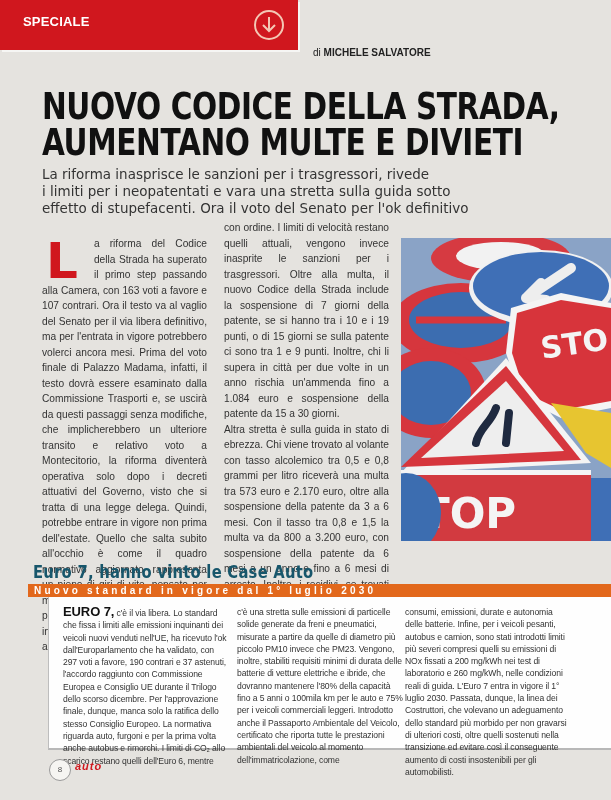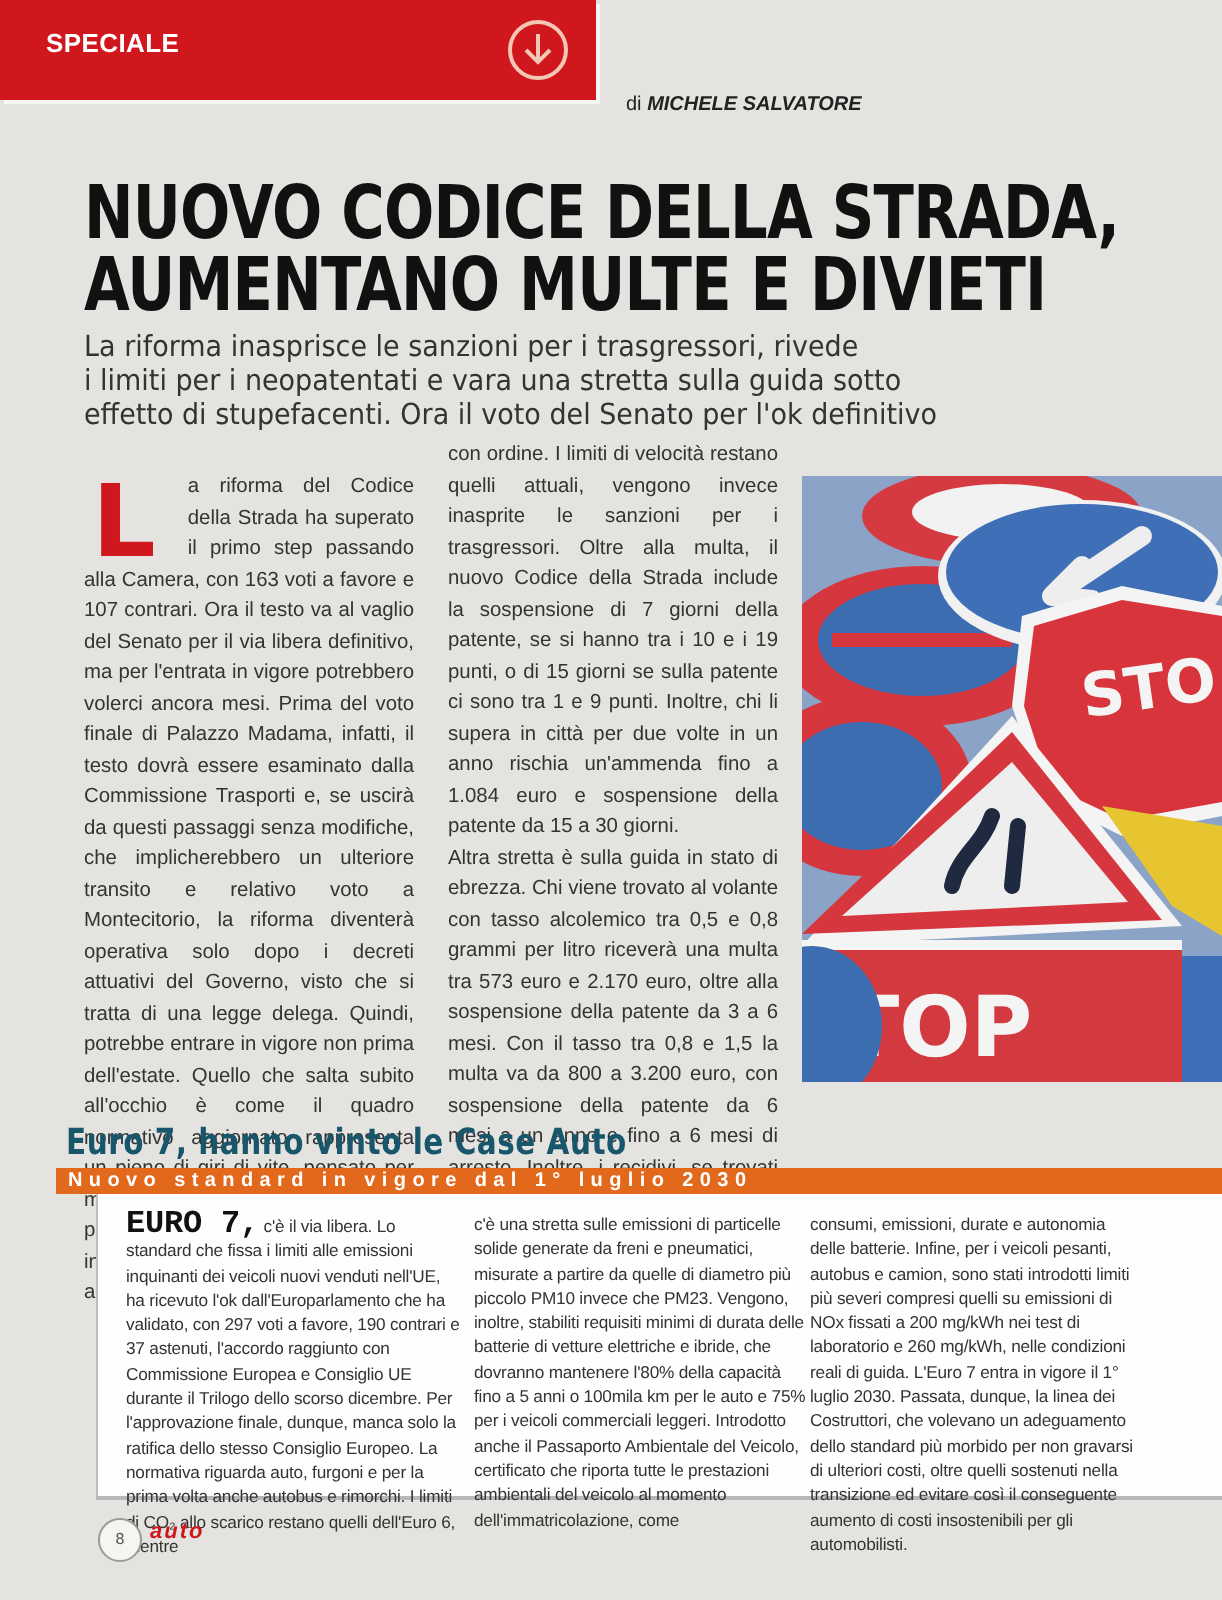--- a/index.html
+++ b/index.html
@@ -6,21 +6,21 @@
   html, body { width: 611px; height: 800px; overflow: hidden; }
   body { background: #e5e3df; font-family: "Liberation Sans", sans-serif; color: #2a2a2a; position: relative; }
 
   .header-band { position: absolute; left: 0; top: 0; width: 298px; height: 50px; background: #d0171e; box-shadow: 2px 2px 0 #f6f6f4; text-align: center; }
   .header-band .kicker { position: absolute; left: 23px; top: 15px; color: #fff; font-weight: bold; font-size: 13px; line-height: 13px; letter-spacing: 0.2px; }
   .header-band .section { position: absolute; left: 23px; top: 29px; color: #fff; font-weight: bold; font-size: 13px; line-height: 13px; letter-spacing: 0.1px; }
   .header-band .dl-icon { position: absolute; left: 254px; top: 10px; width: 30px; height: 30px; border: 2px solid #f4c7b4; border-radius: 50%; }
   .header-band .dl-icon svg { position: absolute; left: 5px; top: 4px; }
 
   .byline { position: absolute; left: 313px; top: 47px; font-size: 10px; color: #222; }
-  .byline b { font-weight: bold; font-style: italic; }
+  .byline b { font-weight: bold; }
 
   .title { position: absolute; left: 42px; top: 89px; font-family: "DejaVu Sans", sans-serif; font-weight: bold; font-size: 37px; line-height: 36px; color: #111; transform: scaleX(0.80); transform-origin: left top; letter-spacing: -0.5px; white-space: nowrap; }
   .subtitle { position: absolute; left: 42px; top: 166px; width: 470px; font-family: "DejaVu Sans", sans-serif; font-size: 14.5px; line-height: 17px; color: #333; transform: scaleX(0.93); transform-origin: left top; white-space: nowrap; }
 
   .col { position: absolute; font-size: 10.2px; line-height: 15.5px; color: #333; text-align: justify; }
   .col p { margin: 0; }
   .col1 { left: 42px; top: 236px; width: 165px; }
   .col2 { left: 224px; top: 220px; width: 165px; }
   .dropcap { float: left; font-family: "DejaVu Sans", sans-serif; font-weight: bold; color: #d0171e; font-size: 50px; line-height: 42px; margin: 4px 16px 0 4px; }
   .subhead { color: #d0171e; font-weight: bold; font-size: 12px; line-height: 14px; margin-top: 10px; margin-bottom: 2px; }
@@ -28,21 +28,21 @@
   .photo { position: absolute; left: 401px; top: 238px; width: 210px; height: 303px; overflow: hidden; background: #6e8db8; }
 
   .box-title { position: absolute; left: 33px; top: 561px; font-family: "DejaVu Sans", sans-serif; font-weight: bold; font-size: 18px; color: #17566b; transform: scaleX(0.82); transform-origin: left top; white-space: nowrap; letter-spacing: 0.3px; }
   .box-strip { position: absolute; left: 28px; top: 584px; width: 583px; height: 13px; background: #e2681c; }
   .box-strip span { position: absolute; left: 6px; top: 0px; color: #fff; font-weight: bold; font-size: 10px; line-height: 13px; letter-spacing: 3.2px; white-space: nowrap; }
   .box { position: absolute; left: 48px; top: 597px; width: 563px; height: 153px; background: #fefefe; border-left: 1px solid #bdbdbd; border-bottom: 2px solid #b8b8b8; }
   .bcol { position: absolute; top: 9px; width: 167px; font-size: 8.6px; line-height: 12.3px; color: #333; letter-spacing: -0.1px; }
   .bcol1 { left: 14px; }
   .bcol2 { left: 188px; }
   .bcol3 { left: 356px; }
-  .bcol b { font-size: 16px; color: #111; font-family: Liberation Mono, monospace; }
+  .bcol b { font-size: 13px; color: #111; }
 
   .page-num { position: absolute; left: 49px; top: 759px; width: 22px; height: 22px; border: 1px solid #9a9a9a; border-radius: 50%; background: #f6f5f2; font-size: 8px; color: #555; text-align: center; line-height: 20px; }
   .brand { position: absolute; left: 75px; top: 760px; color: #d0171e; font-style: italic; font-weight: bold; font-size: 11px; letter-spacing: 1px; font-family: "Liberation Sans", sans-serif; }
 </style>
 </head>
 <body>
 
 <div class="header-band">
   <div class="kicker">SPECIALE</div>
   <div class="dl-icon">

